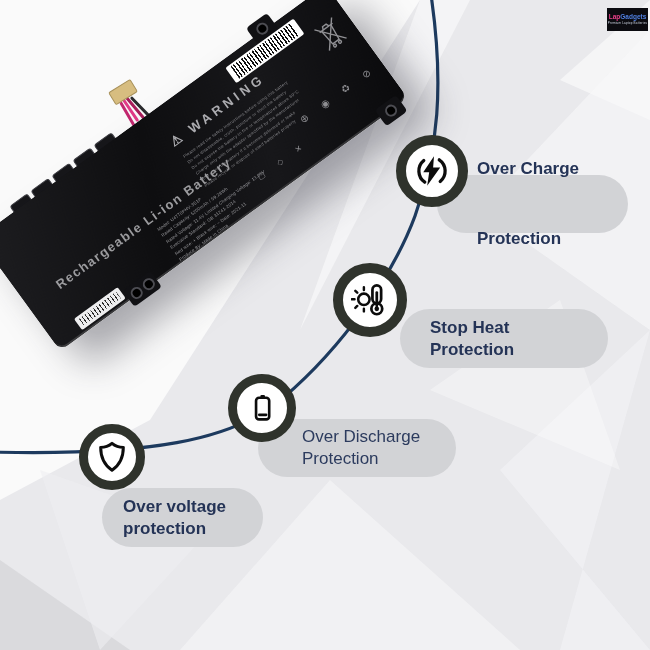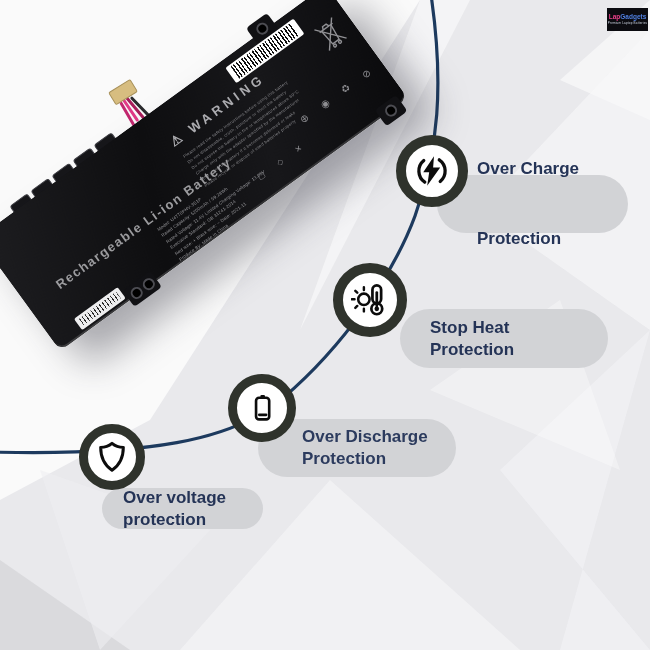--- a/index.html
+++ b/index.html
@@ -46,22 +46,22 @@
   .bin-icon{position:absolute;left:390px;top:26px;z-index:2;}
 
   
   .pill{
     position:absolute;background:#d2d3d6;border-radius:30px;z-index:5;
     display:flex;flex-direction:column;justify-content:center;
     color:#243356;font-weight:bold;font-size:17px;line-height:1.28;box-sizing:border-box;
   }
   .pill-charge{left:437px;top:175px;width:191px;height:58px;padding-left:40px;gap:48px;}
   .pill-heat{left:400px;top:309px;width:208px;height:59px;padding-left:30px;}
-  .pill-discharge{left:258px;top:419px;width:198px;height:58px;padding-left:44px;font-weight:700;color:#2c3b5e;}
-  .pill-voltage{left:102px;top:488px;width:161px;height:41px;padding-left:21px;}
+  .pill-discharge{left:258px;top:419px;width:198px;height:58px;padding-left:44px;font-weight:400;color:#2c3b5e;}
+  .pill-voltage{left:102px;top:488px;width:161px;height:59px;padding-left:21px;}
 
   
   .badge{
     position:absolute;border-radius:50%;background:#fff;border:10px solid #2f332c;
     display:flex;align-items:center;justify-content:center;z-index:6;box-sizing:border-box;
   }
   .badge-charge{left:396px;top:135px;width:72px;height:72px;}
   .badge-heat{left:333px;top:263px;width:74px;height:74px;}
   .badge-discharge{left:228px;top:374px;width:68px;height:68px;border-width:9px;}
   .badge-voltage{left:79px;top:424px;width:66px;height:66px;border-width:9px;}

